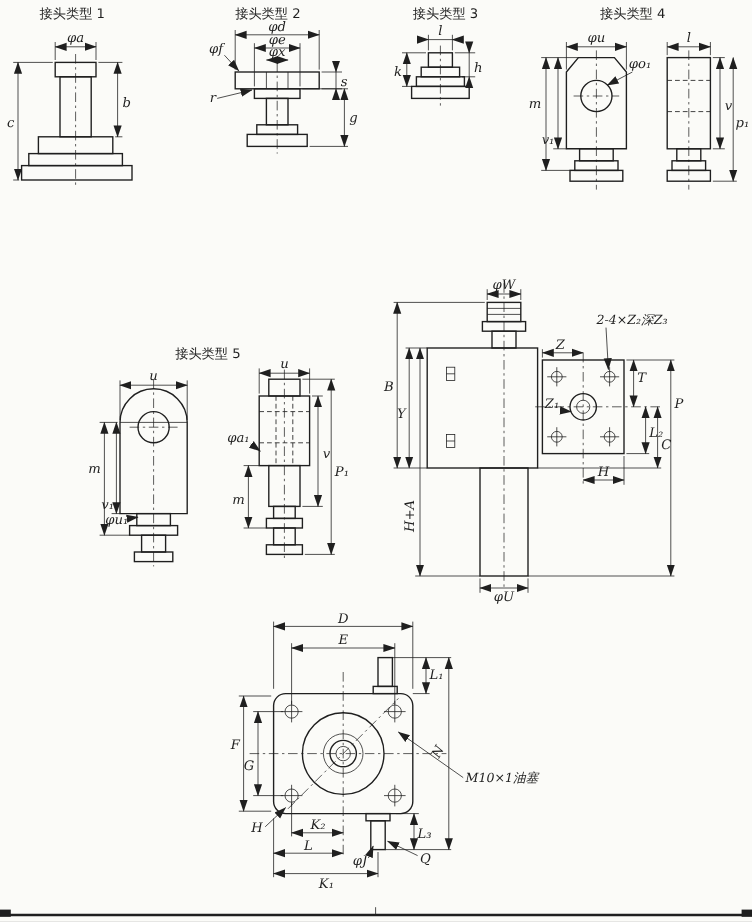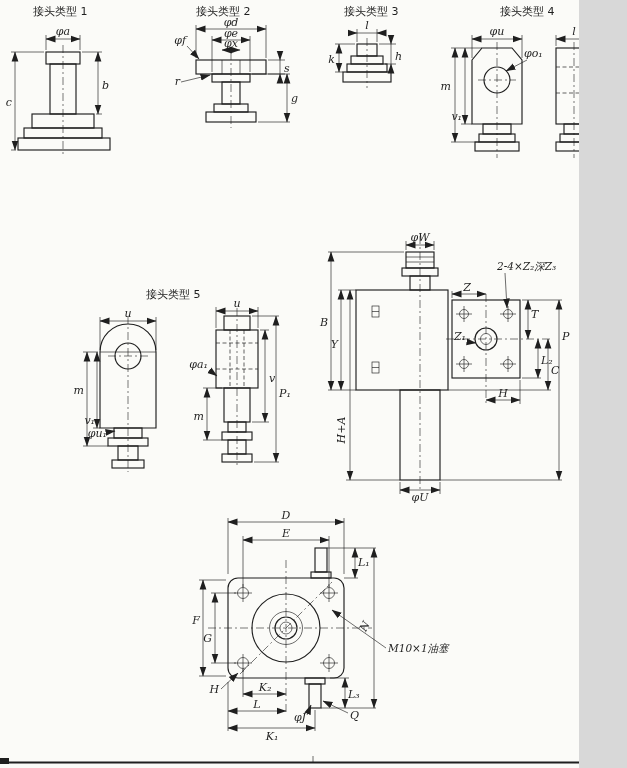--- a/index.html
+++ b/index.html
@@ -1,16 +1,16 @@
 <!DOCTYPE html>
 <html><head>
 <meta charset="utf-8">
 <style>
   html,body{margin:0;padding:0;background:#d8d8d8;}
-  .sheet{position:relative;width:579px;height:768px;background:#fbfbf8;overflow:hidden;margin:0;}
+  .sheet{position:relative;width:627px;height:768px;background:#fbfbf8;overflow:hidden;margin:0;}
   svg{display:block}
   .ol{fill:none;stroke:#1f1f1f;stroke-width:1.15;stroke-linejoin:miter}
   .thin{fill:none;stroke:#1f1f1f;stroke-width:0.65}
   .cl{fill:none;stroke:#1f1f1f;stroke-width:0.6;stroke-dasharray:8 3 2 3}
   .hid{fill:none;stroke:#1f1f1f;stroke-width:0.7;stroke-dasharray:4 2.5}
   .dim{fill:none;stroke:#1f1f1f;stroke-width:0.65}
   .frame{stroke:#1f1f1f;stroke-width:2}
   .lbl{font-family:"DejaVu Serif","Liberation Serif",serif;font-style:italic;font-size:11px;fill:#1f1f1f}
   .note{font-family:"DejaVu Serif","Liberation Serif",serif;font-style:italic;font-size:10.5px;fill:#1f1f1f}
   .title{font-family:"DejaVu Sans","Liberation Sans",sans-serif;font-size:11px;fill:#1f1f1f}

